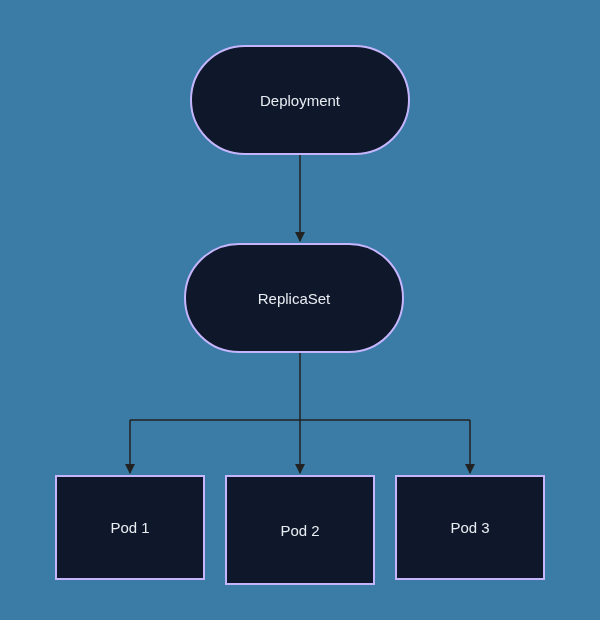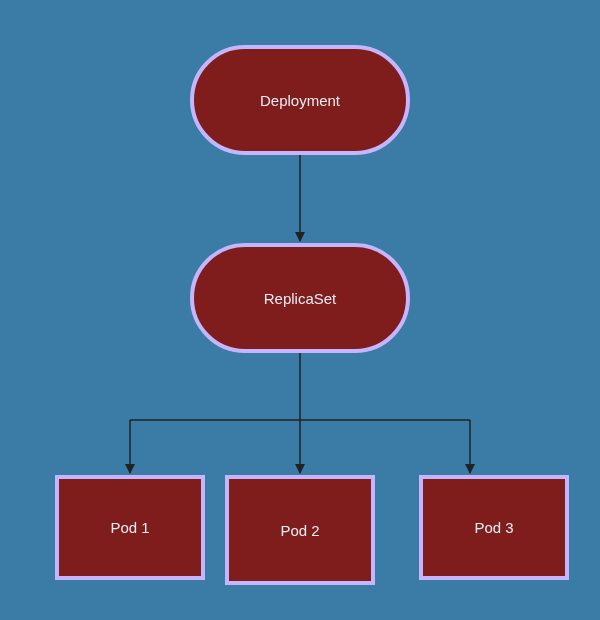--- a/index.html
+++ b/index.html
@@ -11,22 +11,22 @@
     font-family: Arial, Helvetica, sans-serif;
     overflow: hidden;
   }
   .canvas {
     position: relative;
     width: 600px;
     height: 620px;
   }
   .node {
     position: absolute;
-    background: #7f1d1d;
-    border: 4px solid #c4b5fd;
+    background: #0f172a;
+    border: 2px solid #c4b5fd;
     color: #e8edf2;
     display: flex;
     align-items: center;
     justify-content: center;
     font-size: 15px;
     box-sizing: border-box;
   }
   .rounded {
     border-radius: 55px;
   }
@@ -65,29 +65,29 @@
 
     <path d="M 300 420 L 300 473" stroke="#222" stroke-width="1.5" fill="none" marker-end="url(#arrow)"></path>
 
     <path d="M 470 420 L 470 473" stroke="#222" stroke-width="1.5" fill="none" marker-end="url(#arrow)"></path>
   </svg>
 
   <div class="node rounded" style="left:190px; top:45px; width:220px; height:110px;">
     <span>Deployment</span>
   </div>
 
-  <div class="node rounded" style="left:190px; top:243px; width:220px; height:110px;">
+  <div class="node rounded" style="left:184px; top:243px; width:220px; height:110px;">
     <span>ReplicaSet</span>
   </div>
 
   <div class="node rect" style="left:55px; top:475px; width:150px; height:105px;">
     <span>Pod 1</span>
   </div>
 
   <div class="node rect" style="left:225px; top:475px; width:150px; height:110px;">
     <span>Pod 2</span>
   </div>
 
-  <div class="node rect" style="left:419px; top:475px; width:150px; height:105px;">
+  <div class="node rect" style="left:395px; top:475px; width:150px; height:105px;">
     <span>Pod 3</span>
   </div>
 
 </div>
 
 </body></html>

